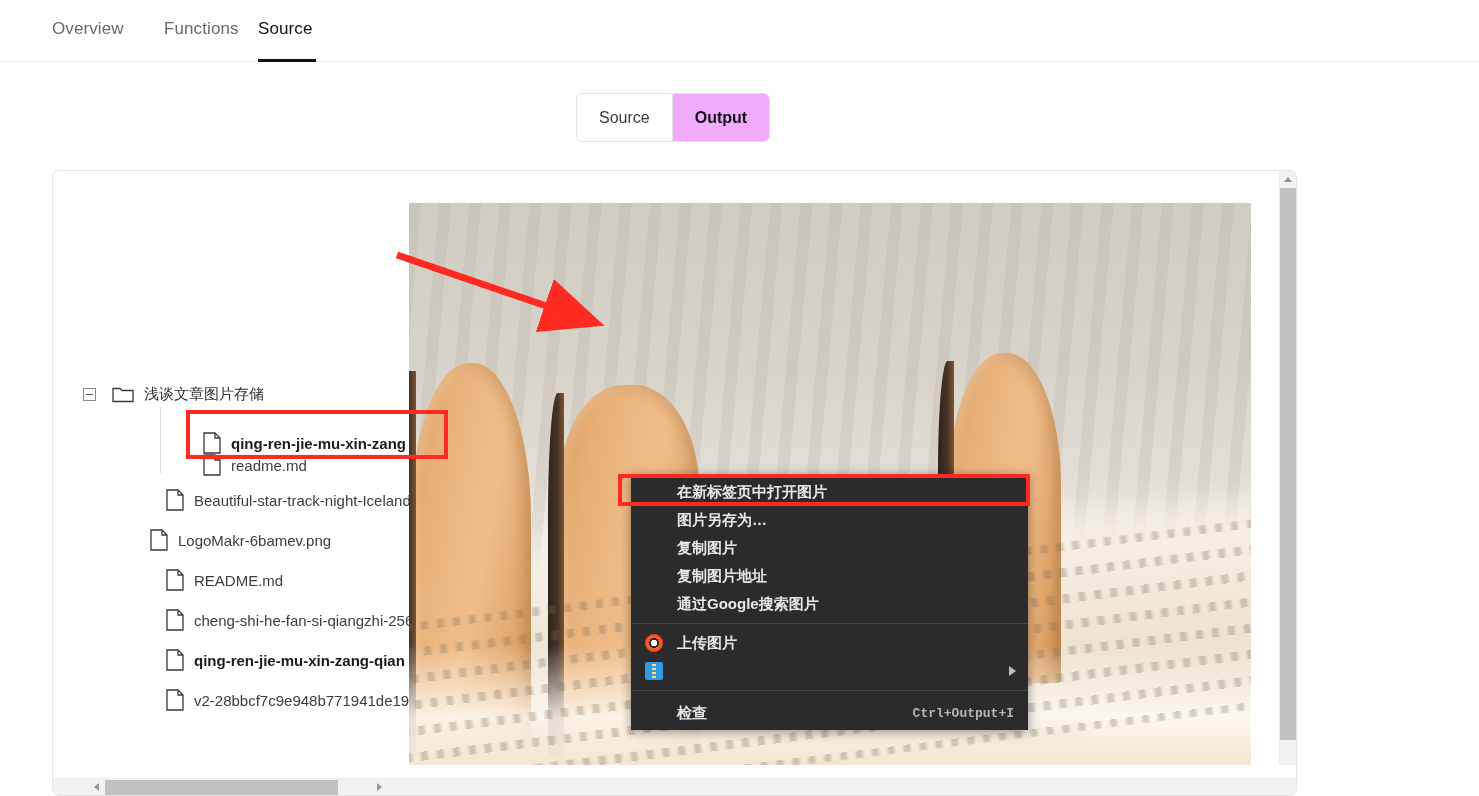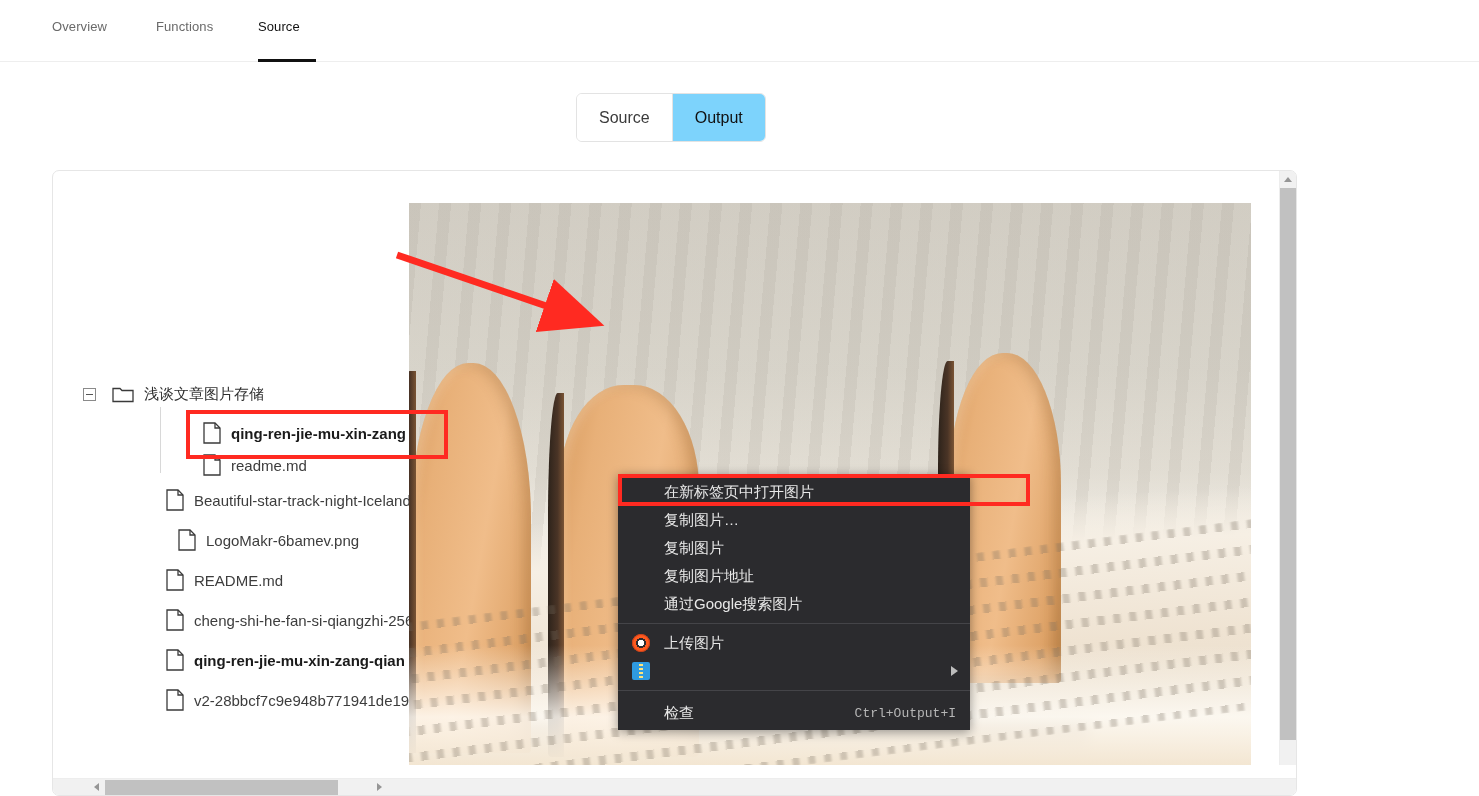--- a/index.html
+++ b/index.html
@@ -11,21 +11,21 @@
   }
 
   
   .tabbar {
     position: absolute; left: 0; top: 0;
     width: 1479px; height: 62px;
     border-bottom: 1px solid #eeeeee;
   }
   .tab {
     position: absolute; top: 19px;
-    font-size: 13px; color: #6a6a6a;
+    font-size: 17px; color: #6a6a6a;
     letter-spacing: .1px;
     white-space: nowrap;
     cursor: pointer;
   }
   .tab.active { color: #111111; }
   .tab-underline {
     position: absolute; height: 3px; background: #111111;
     top: 59px;
   }
 
@@ -41,21 +41,21 @@
   }
   .seg-btn {
     display: flex; align-items: center; justify-content: center;
     padding: 0 22px;
     font-size: 16px; color: #3b3b3b;
     background: #ffffff;
     cursor: pointer;
     white-space: nowrap;
   }
   .seg-btn + .seg-btn { border-left: 1px solid #e3e3e3; }
-  .seg-btn.active { background: #7dd3fc; font-weight: normal; color: #111111; }
+  .seg-btn.active { background: #f0abfc; font-weight: bold; color: #111111; }
 
   
   .panel {
     position: absolute; left: 52px; top: 170px;
     width: 1245px; height: 626px;
     border: 1px solid #e6e6e6;
     border-radius: 7px;
     background: #ffffff;
     overflow: hidden;
   }
@@ -158,28 +158,29 @@
   .block.b3 { left: 540px; top: 150px; width: 112px; height: 330px; }
   .shadow-strip {
     position: absolute; left: 0; top: 520px; width: 680px; height: 44px;
     background: linear-gradient(180deg, rgba(90,60,30,.35), rgba(90,60,30,0));
     filter: blur(6px);
   }
 
   
   .ctx-menu {
     position: absolute;
-    left: 565px; top: 303px;
-    width: 352px;
+    left: 578px; top: 303px;
+    width: 397px;
     background: #2b2b2e;
     color: #e8e8e8;
     font-size: 15px;
     padding: 4px 0 0 0;
     box-shadow: 0 2px 10px rgba(0,0,0,.4);
     z-index: 30;
+    font-weight: bold;
   }
   .ctx-item {
     height: 28px;
     display: flex; align-items: center;
     padding: 0 14px 0 46px;
     white-space: nowrap;
     cursor: pointer;
     position: relative;
   }
   .ctx-item .ctx-label { flex: 1 1 auto; }
@@ -278,21 +279,21 @@
     width: 233px; height: 15px;
     background: #c1c1c1;
     cursor: pointer;
   }
 </style>
 </head>
 <body>
 
 <div class="tabbar">
   <div class="tab" style="left:52px">Overview</div>
-  <div class="tab" style="left:156px">Functions</div>
+  <div class="tab" style="left:164px">Functions</div>
   <div class="tab active" style="left:258px">Source</div>
   <div class="tab-underline" style="left:258px;width:58px"></div>
 </div>
 
 <div class="segmented">
   <div class="seg-btn">Source</div>
   <div class="seg-btn active">Output</div>
 </div>
 
 <div class="panel">
@@ -305,21 +306,21 @@
       <span class="toggle-box"></span>
       <span style="width:16px"></span>
       <span class="folder-icon">
         <svg viewBox="0 0 22 18" width="22" height="18">
           <path d="M1 3.5h7l2 2h11v11H1z" fill="#ffffff" stroke="#3a3a3a" stroke-width="1.3"></path>
         </svg>
       </span>
       <span class="tree-label cjk">浅谈文章图片存储</span>
     </div>
 
-    <div class="tree-row" style="left:150px; top:242px">
+    <div class="tree-row" style="left:150px; top:252px">
       <span class="file-icon">
         <svg viewBox="0 0 18 22" width="18" height="22">
           <path d="M1 1h11l5 5v15H1z" fill="#ffffff" stroke="#3a3a3a" stroke-width="1.3"></path>
           <path d="M12 1v5h5" fill="none" stroke="#3a3a3a" stroke-width="1.3"></path>
         </svg>
       </span>
       <span class="tree-label bold">qing-ren-jie-mu-xin-zang</span>
     </div>
 
     <div class="tree-row" style="left:150px; top:274px">
@@ -335,21 +336,21 @@
     <div class="tree-row" style="left:113px; top:309px">
       <span class="file-icon">
         <svg viewBox="0 0 18 22" width="18" height="22">
           <path d="M1 1h11l5 5v15H1z" fill="#ffffff" stroke="#3a3a3a" stroke-width="1.3"></path>
           <path d="M12 1v5h5" fill="none" stroke="#3a3a3a" stroke-width="1.3"></path>
         </svg>
       </span>
       <span class="tree-label">Beautiful-star-track-night-Iceland_</span>
     </div>
 
-    <div class="tree-row" style="left:125px; top:349px">
+    <div class="tree-row" style="left:97px; top:349px">
       <span class="file-icon">
         <svg viewBox="0 0 18 22" width="18" height="22">
           <path d="M1 1h11l5 5v15H1z" fill="#ffffff" stroke="#3a3a3a" stroke-width="1.3"></path>
           <path d="M12 1v5h5" fill="none" stroke="#3a3a3a" stroke-width="1.3"></path>
         </svg>
       </span>
       <span class="tree-label">LogoMakr-6bamev.png</span>
     </div>
 
     <div class="tree-row" style="left:113px; top:389px">
@@ -409,21 +410,21 @@
       <div class="page-text"></div>
     </div>
   </div>
 
   <div class="ctx-menu">
 
     <div class="ctx-item">
       <span class="ctx-label">在新标签页中打开图片</span>
     </div>
     <div class="ctx-item">
-      <span class="ctx-label">复制图片…</span>
+      <span class="ctx-label">图片另存为…</span>
     </div>
     <div class="ctx-item">
       <span class="ctx-label">复制图片</span>
     </div>
     <div class="ctx-item">
       <span class="ctx-label">复制图片地址</span>
     </div>
     <div class="ctx-item">
       <span class="ctx-label">通过Google搜索图片</span>
     </div>

